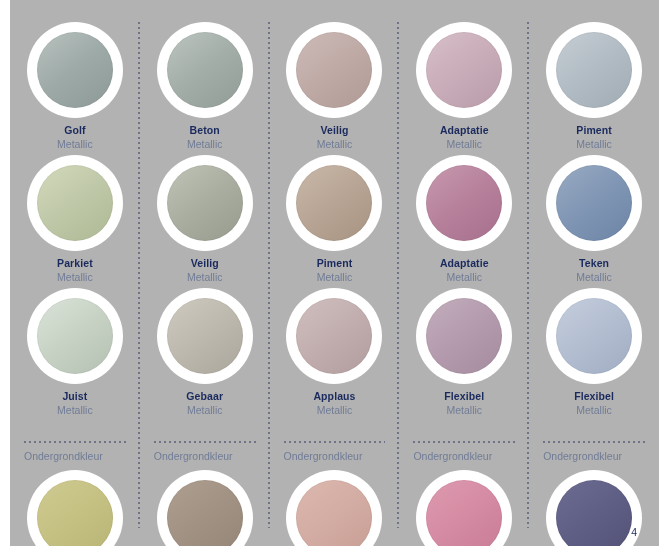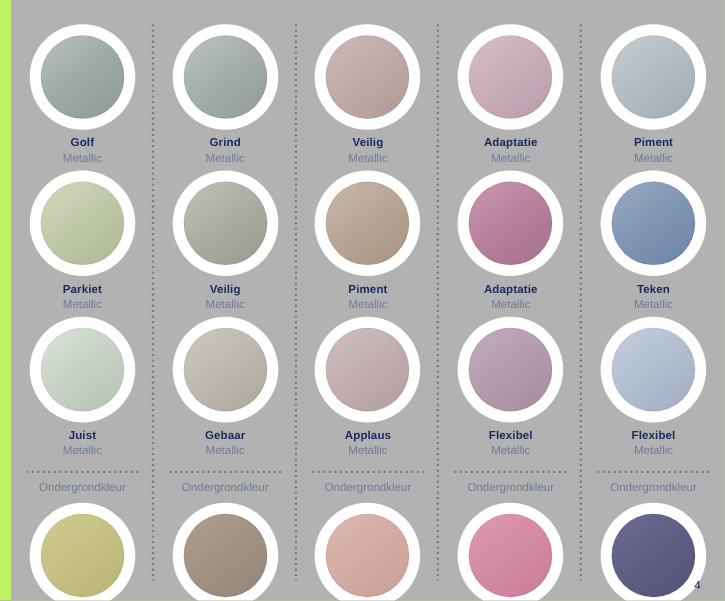--- a/index.html
+++ b/index.html
@@ -6,21 +6,21 @@
   html,body{margin:0;padding:0;}
   body{
     width:659px;height:546px;overflow:hidden;
     background:#acacac;
     font-family:"Liberation Sans","DejaVu Sans",sans-serif;
     -webkit-font-smoothing:antialiased;
   }
   .page{
     position:relative;
     width:659px;height:546px;
-    background:#bef264;
+    background:#ffffff;
     box-sizing:border-box;
   }
   
   .panel{
     position:absolute;
     left:10px;top:0;right:0;bottom:0;
     background:#b2b2b2;
   }
   .columns{
     position:absolute;
@@ -80,37 +80,36 @@
     font-size:10.5px;
     font-weight:normal;
     color:#707c96;
     line-height:14px;
     white-space:nowrap;
   }
 
   
   .metallics{width:100%;padding-top:22px;box-sizing:border-box;}
   .metallics .swatch{margin-bottom:4px;}
-  .metallics .swatch:last-child{margin-bottom:3px;}
+  .metallics .swatch:last-child{margin-bottom:16px;}
 
   
   .base-sep{
     width:100%;
     padding:0 14px;
     box-sizing:border-box;
     margin-top:8px;
   }
   .hdiv{
     height:2px;width:100%;
     background-image:linear-gradient(to right,#6e7486 0 2px,rgba(0,0,0,0) 2px 5px);
     background-size:5px 2px;
     background-repeat:repeat-x;
   }
   .base-label{
-    text-align:center;
     font-size:10.5px;
     color:#707c96;
     line-height:14px;
     margin-top:6px;
     white-space:nowrap;
   }
   .base-swatch{margin-top:7px;}
 
   
   .page-number{
@@ -165,21 +164,21 @@
       </div>
       <div class="vdiv"></div>
     </div>
 
     <div class="column">
       <div class="metallics">
         <div class="swatch">
           <div class="disc-wrap">
             <div class="disc" style="background: linear-gradient(142deg, rgb(188, 197, 191) 0%, rgb(164, 174, 168) 48%, rgb(145, 156, 150) 100%);"></div>
           </div>
-          <div class="sw-name">Grind</div>
+          <div class="sw-name">Beton</div>
           <div class="sw-sub">Metallic</div>
         </div>
         <div class="swatch">
           <div class="disc-wrap">
             <div class="disc" style="background: linear-gradient(142deg, rgb(192, 196, 183) 0%, rgb(169, 174, 160) 48%, rgb(150, 155, 141) 100%);"></div>
           </div>
           <div class="sw-name">Veilig</div>
           <div class="sw-sub">Metallic</div>
         </div>
         <div class="swatch">

